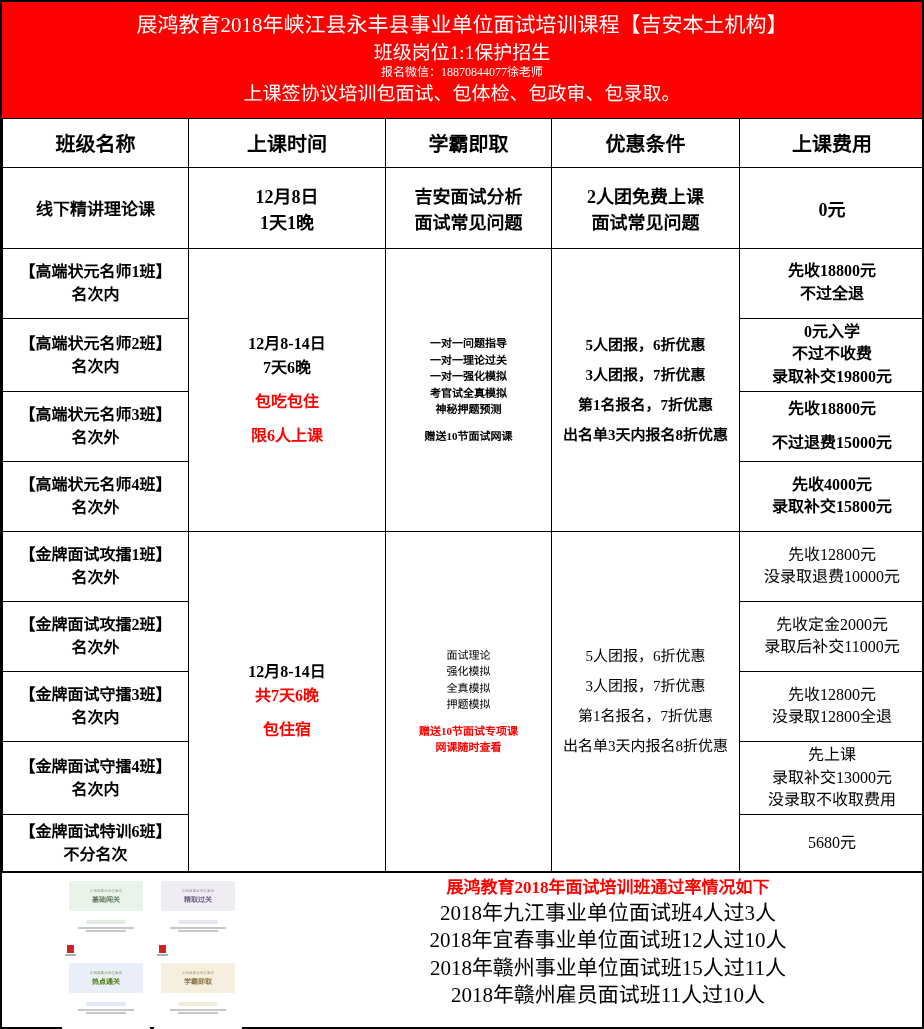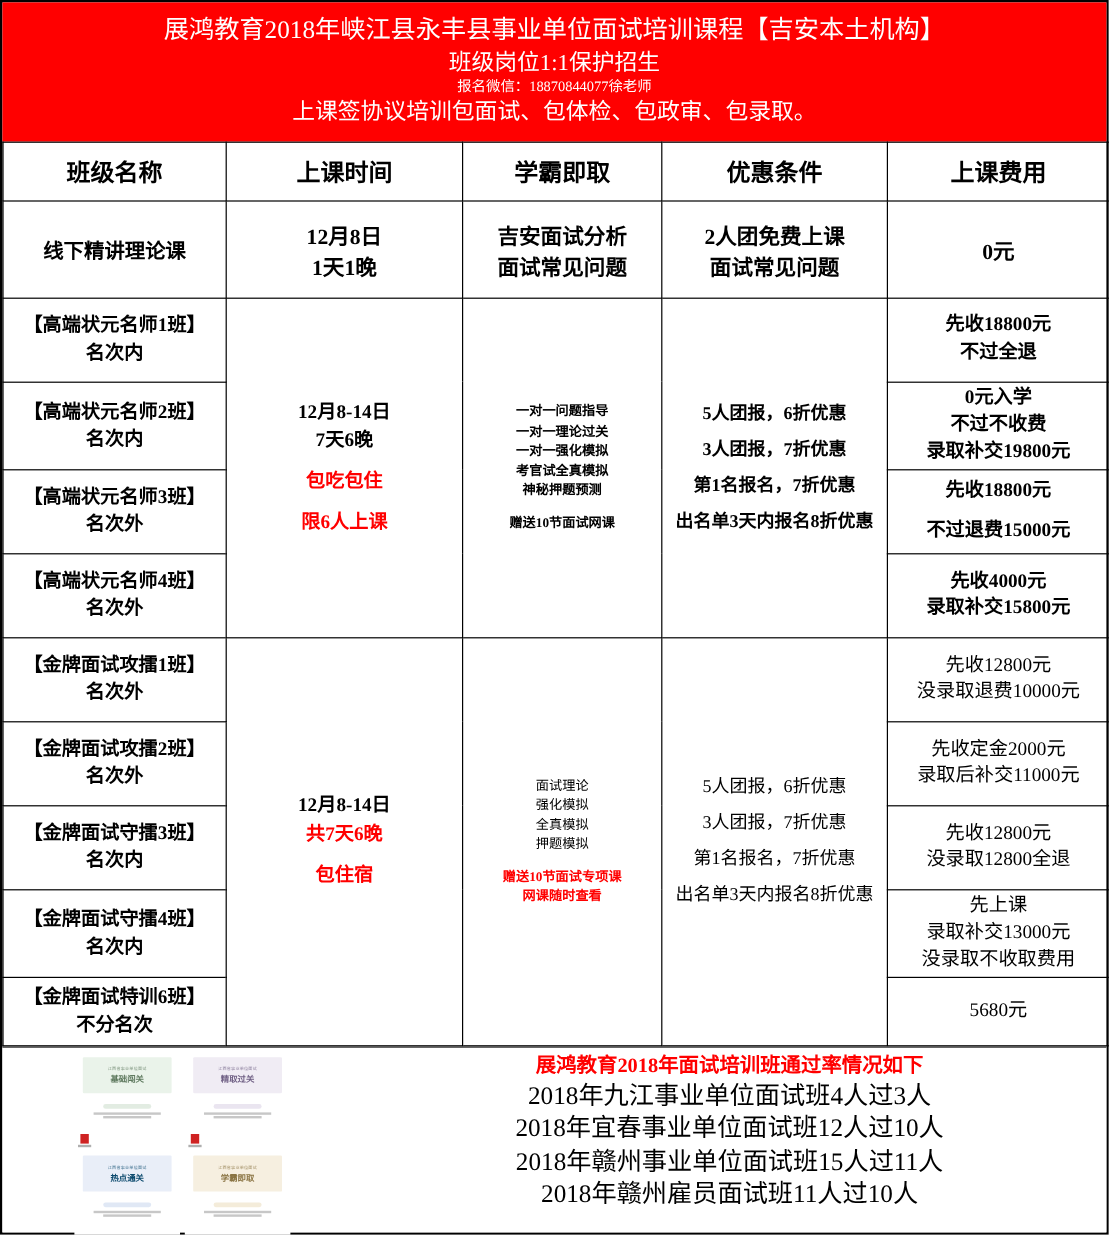--- a/index.html
+++ b/index.html
@@ -132,21 +132,21 @@
   .card .badge{
     position:absolute;left:5px;bottom:4px;
     width:7px;height:8px;background:#cf2222;
   }
   .card .badge-cap{
     position:absolute;left:3px;bottom:1px;
     width:11px;height:2px;background:#8d8d8d;opacity:.7;
   }
   .c-green  .cover{background:#eaf3ea;color:#5f7a5f;}
   .c-purple .cover{background:#f0ecf4;color:#6f5f84;}
-  .c-blue   .cover{background:#e9eef8;color:#0c4a6e;}
+  .c-blue   .cover{background:#e9eef8;color:#4d7c0f;}
   .c-tan    .cover{background:#f6efe0;color:#8a7443;}
   .c-green  .pill{background:#cfe0cf;}
   .c-purple .pill{background:#dcd3e6;}
   .c-blue   .pill{background:#ccd8ef;}
   .c-tan    .pill{background:#ecdfc2;}
 
   .stats{
     flex:1 1 auto;
     padding:4px 8px 4px 0;
     text-align:center;

